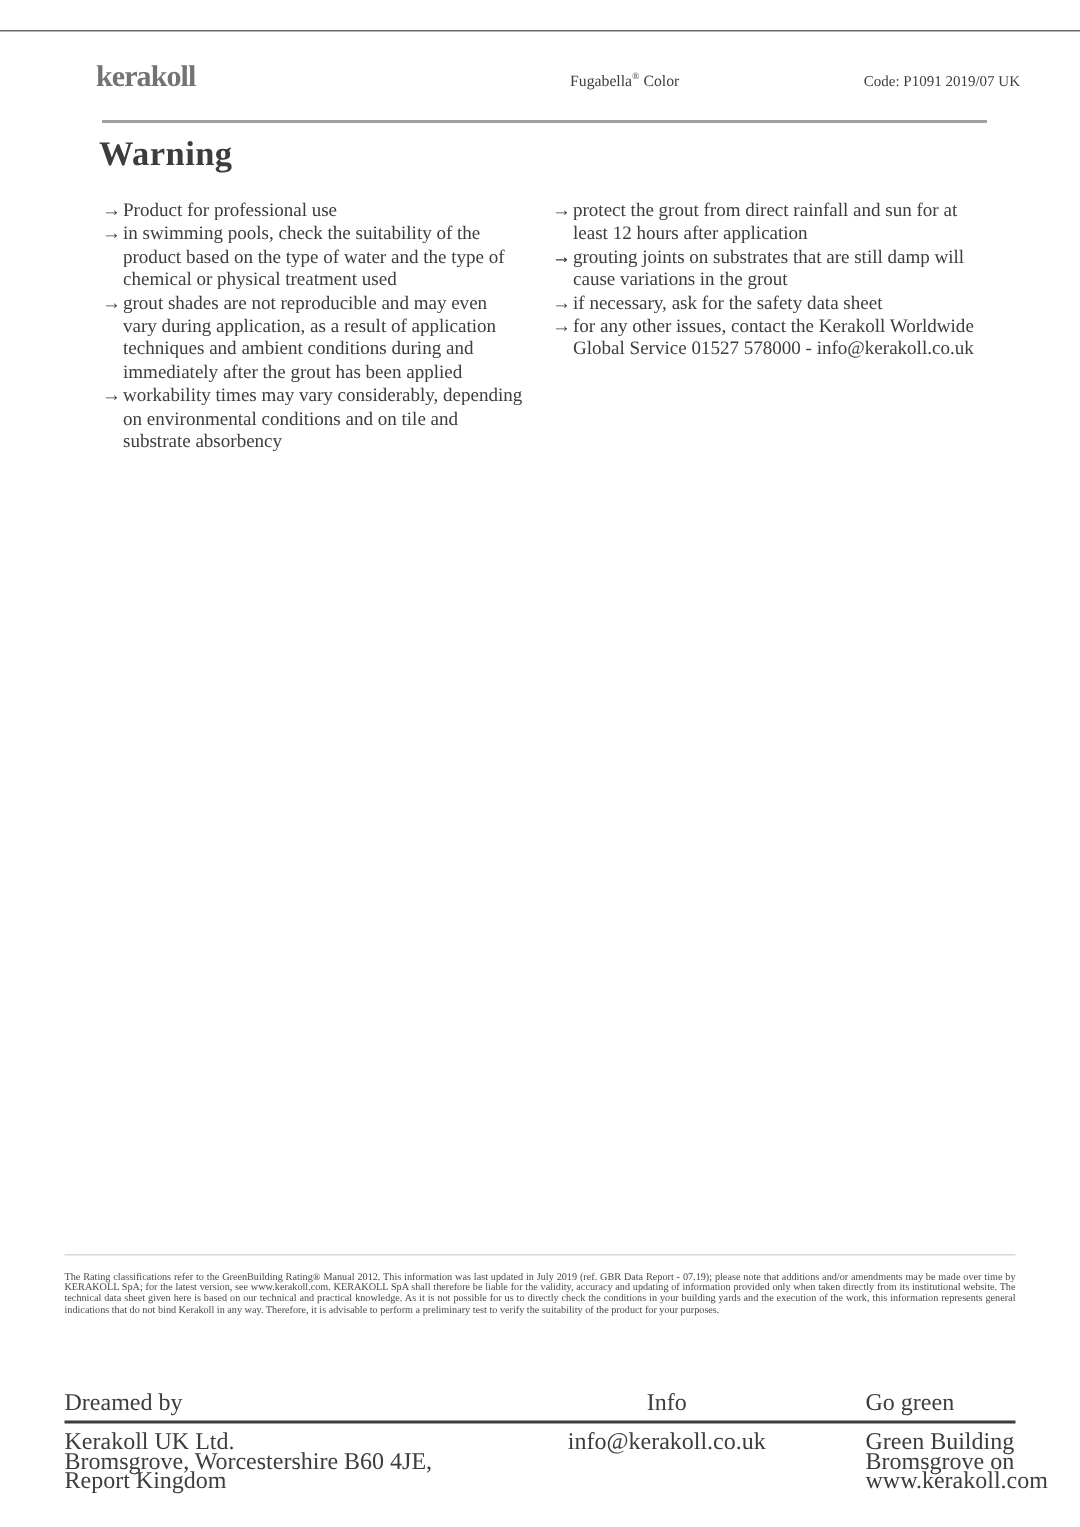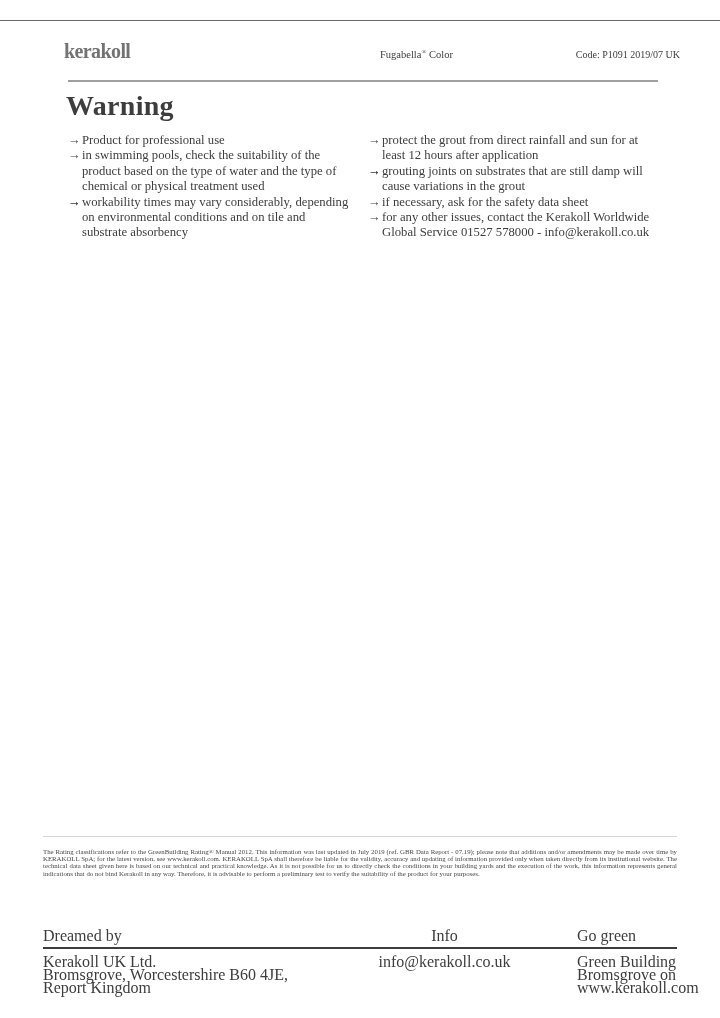--- a/index.html
+++ b/index.html
@@ -31,21 +31,21 @@
   .code {
     position: absolute; right: 40px; top: 49px;
     font-size: 10px; color: #3d3d3d; white-space: nowrap;
   }
   .header-rule {
     position: absolute; left: 68px; top: 80px; width: 590px; height: 2px;
     background: #a0a0a0;
   }
   .warning-title {
     position: absolute; left: 66px; top: 90px; margin: 0;
-    font-size: 28px; font-weight: 600; letter-spacing: 0.3px;
+    font-size: 23px; font-weight: 600; letter-spacing: 0.3px;
     color: #3d3d3d;
   }
   .col {
     position: absolute; top: 133px;
     list-style: none; margin: 0; padding: 0;
     font-size: 12.7px; line-height: 15.4px;
   }
   .col-left  { left: 68px;  width: 282px; }
   .col-right { left: 368px; width: 296px; }
   .bullet { position: relative; padding-left: 14px; overflow-wrap: break-word; }
@@ -95,20 +95,21 @@
     <li class="bullet">
       <span class="arrow">→</span>
       <span>Product for professional use</span>
     </li>
     <li class="bullet">
       <span class="arrow">→</span>
       <span>in swimming pools, check the suitability of the product based on the type of water and the type of chemical or physical treatment used</span>
     </li>
     <li class="bullet">
       <span class="arrow">→</span>
+      <span>grout shades are not reproducible and may even vary during application, as a result of application techniques and ambient conditions during and immediately after the grout has been applied</span>
     </li>
     <li class="bullet">
       <span class="arrow">→</span>
       <span>workability times may vary considerably, depending on environmental conditions and on tile and substrate absorbency</span>
     </li>
   </ul>
 
   <ul class="col col-right">
     <li class="bullet">
       <span class="arrow">→</span>

